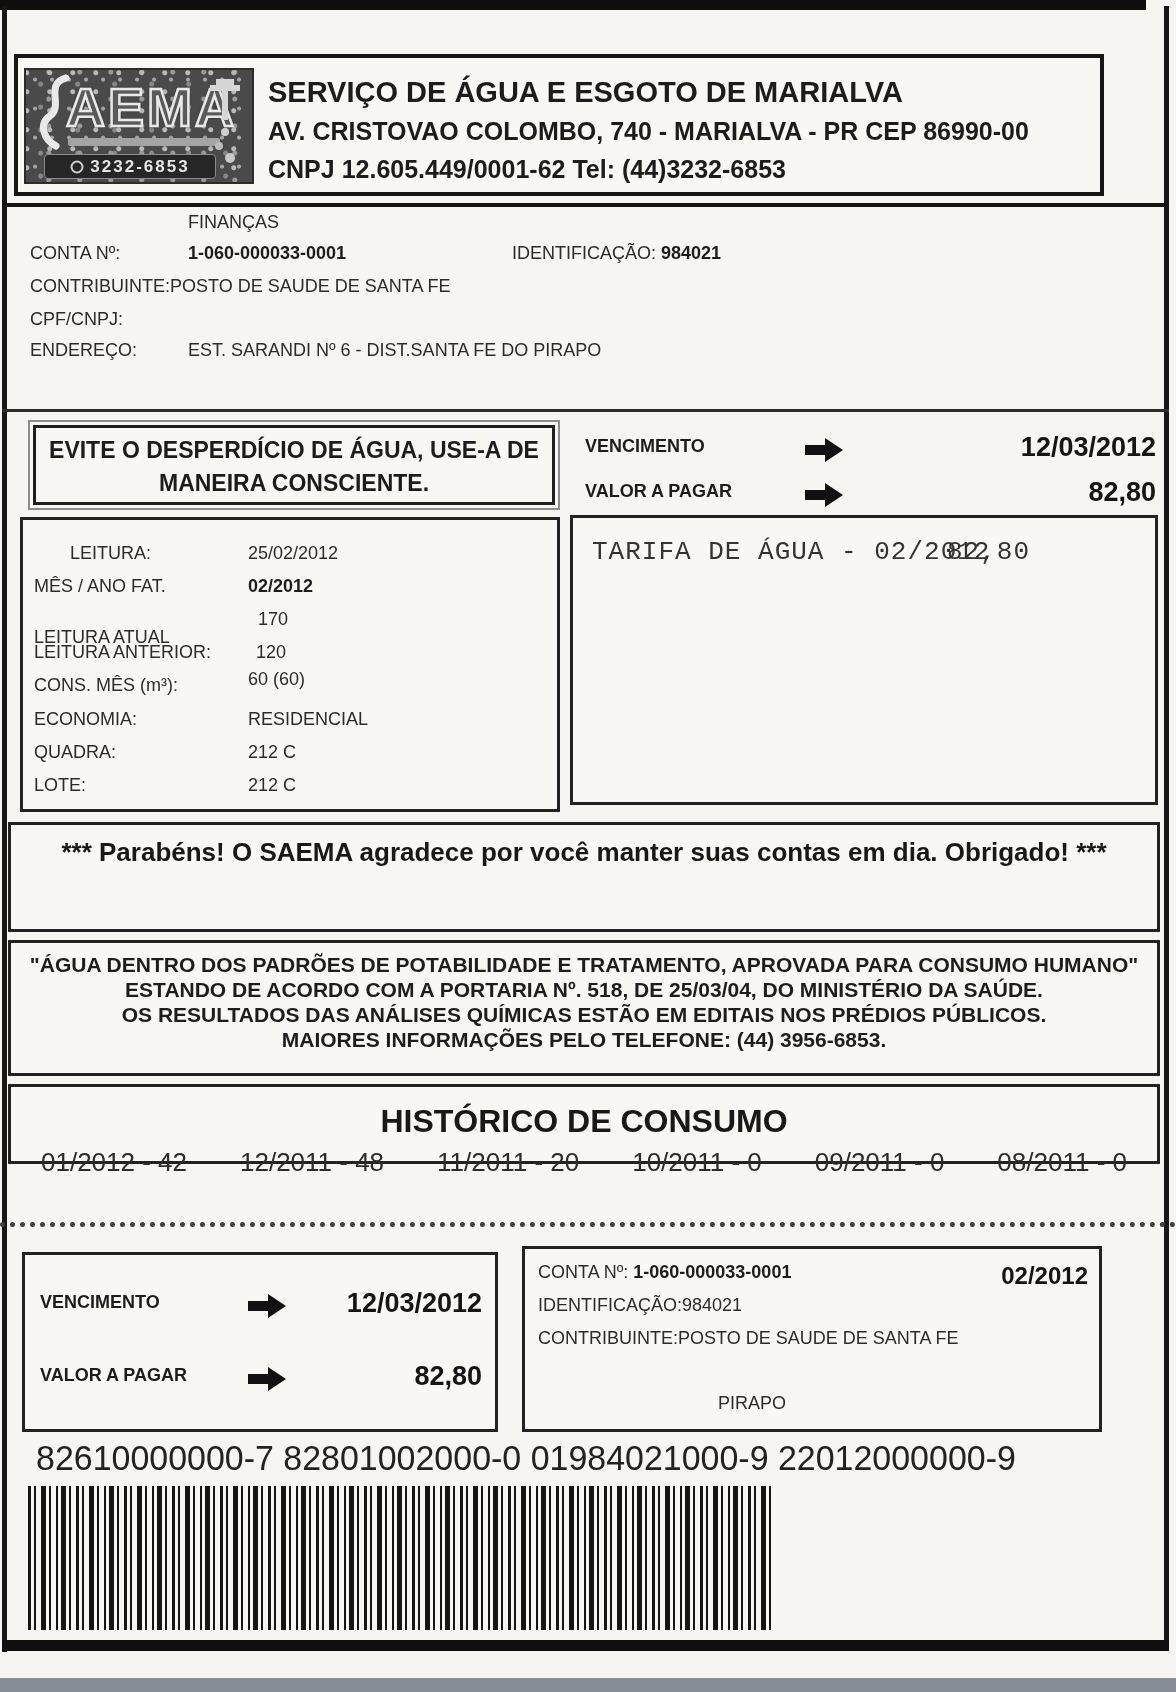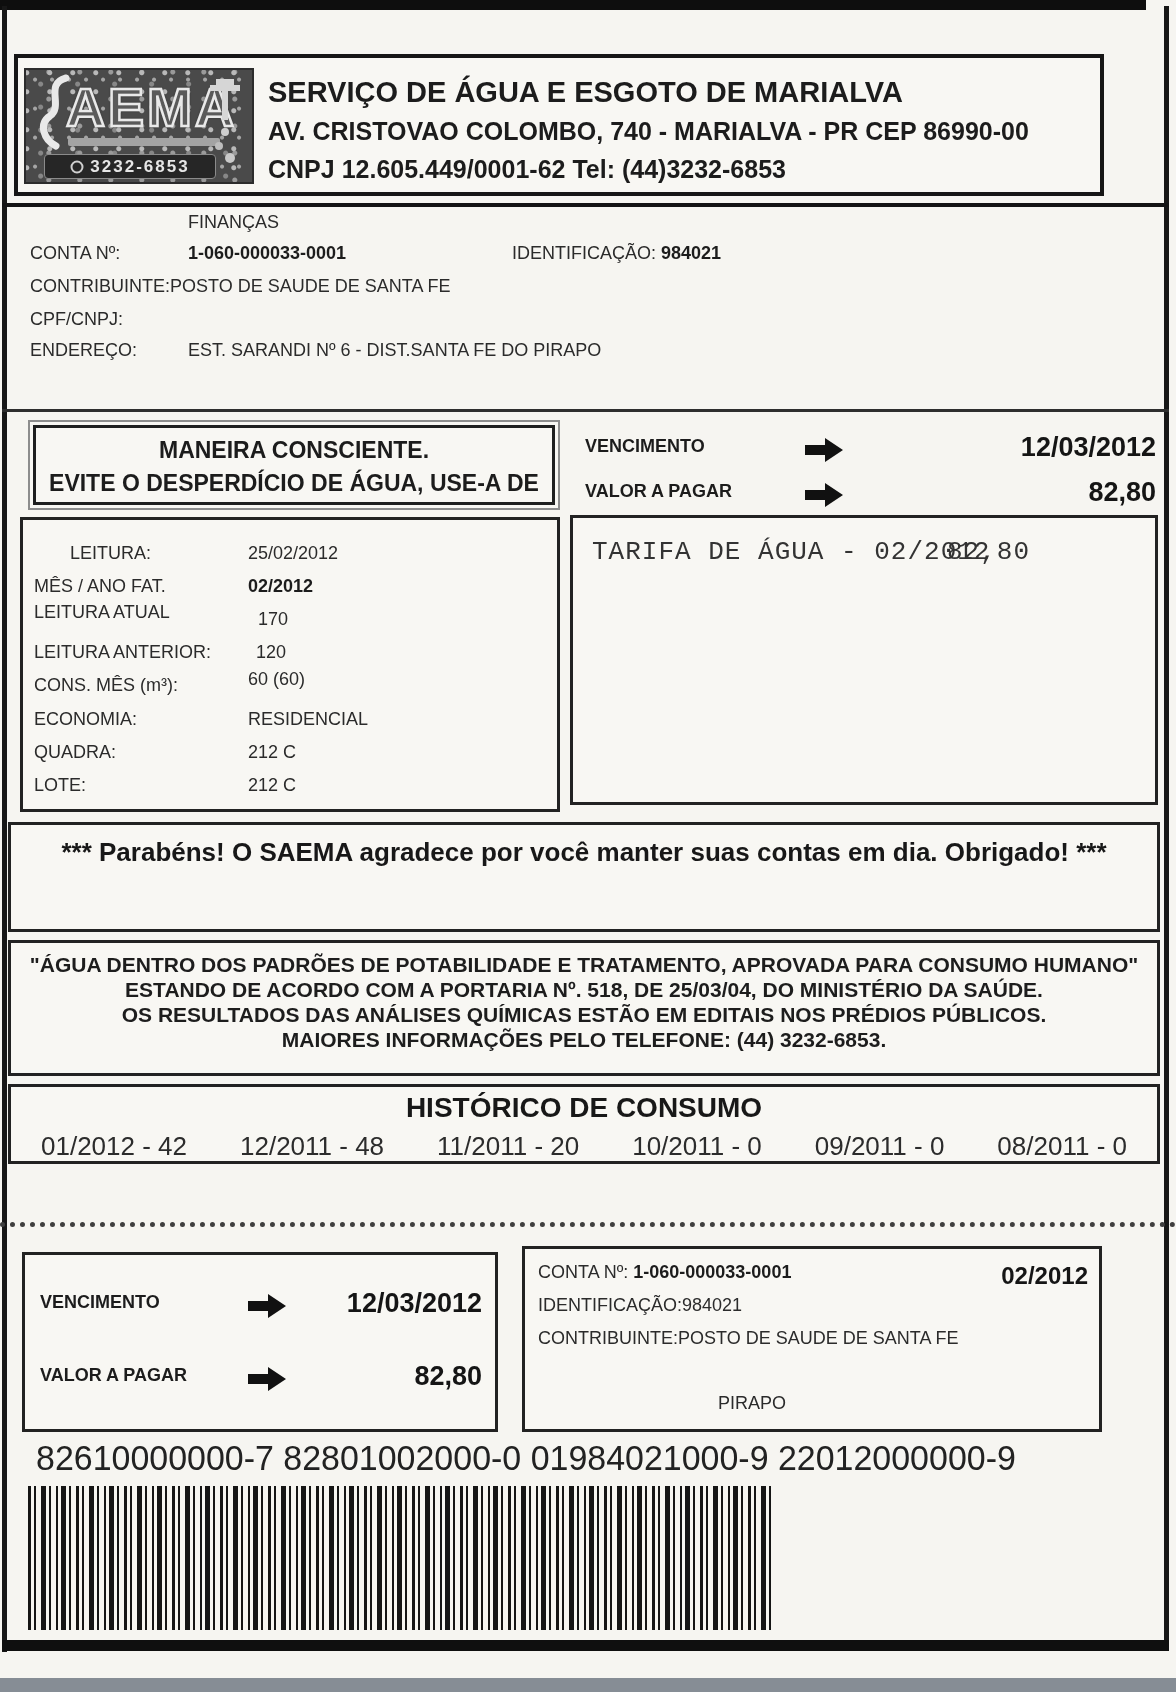--- a/index.html
+++ b/index.html
@@ -61,21 +61,21 @@
   
   .reading-box{left:20px;top:517px;width:540px;height:295px;background:#f8f7f3;}
   .tarifa-box{left:570px;top:515px;width:588px;height:290px;background:#f8f7f3;}
   .mono{font-family:"Liberation Mono","DejaVu Sans Mono",monospace;font-size:26px;color:#333;letter-spacing:1px;}
   
   .congrats-box{left:8px;top:822px;width:1152px;height:110px;background:#f8f7f3;}
   .congrats-text{padding-top:12px;text-align:center;font-size:26px;font-weight:bold;color:#181818;}
   .quality-box{left:8px;top:940px;width:1152px;height:136px;background:#f8f7f3;padding-top:9px;}
   .quality-box div{text-align:center;font-size:21px;font-weight:bold;color:#1d1d1d;line-height:25px;}
   .history-box{left:8px;top:1084px;width:1152px;height:80px;background:#f8f7f3;}
-  .history-title{text-align:center;font-size:28px;font-weight:bold;color:#181818;padding-top:5px;}
+  .history-title{text-align:center;font-size:32px;font-weight:bold;color:#181818;padding-top:16px;}
   .history-entries{display:flex;justify-content:space-between;padding:7px 30px 0 30px;font-size:26px;color:#2c2c2c;}
   
   .dotted-sep{left:0;top:1222px;width:1176px;height:0;border-top:5px dotted #3f3f3f;}
   
   .stub-left{left:22px;top:1252px;width:476px;height:180px;background:#f8f7f3;}
   .stub-right{left:522px;top:1246px;width:580px;height:186px;background:#f8f7f3;}
   .stub-value{position:absolute;left:290px;width:192px;text-align:right;font-size:27px;font-weight:bold;color:#151515;}
   .stub-ref{position:absolute;left:976px;width:112px;text-align:right;font-size:24px;font-weight:bold;color:#151515;}
   
   .barcode-digits{left:36px;top:1438px;font-size:35px;color:#222;transform:scaleX(0.97);transform-origin:left top;letter-spacing:0;}
@@ -134,42 +134,42 @@
   </div>
   <div class="t" style="left:30px;top:276px;">
     <span>CONTRIBUINTE:</span><span>POSTO DE SAUDE DE SANTA FE</span>
   </div>
   <div class="t" style="left:30px;top:309px;">CPF/CNPJ:</div>
   <div class="t" style="left:30px;top:340px;">ENDEREÇO:</div>
   <div class="t" style="left:188px;top:340px;">EST. SARANDI Nº 6 - DIST.SANTA FE DO PIRAPO</div>
 
   <div class="abs notice-outer">
     <div class="notice-inner">
+      <div>EVITE O DESPERDÍCIO DE ÁGUA, USE-A DE</div>
       <div>MANEIRA CONSCIENTE.</div>
-      <div>EVITE O DESPERDÍCIO DE ÁGUA, USE-A DE</div>
     </div>
   </div>
 
   <div class="t b" style="left:585px;top:436px;">VENCIMENTO</div>
   <svg class="arrow" style="left:805px;top:438px;" viewBox="0 0 38 24">
       <path d="M0 7h20V0l18 12-18 12v-7H0z" fill="#111"></path>
     </svg>
   <div class="due-value" style="top:432px;">12/03/2012</div>
   <div class="t b" style="left:585px;top:481px;">VALOR A PAGAR</div>
   <svg class="arrow" style="left:805px;top:483px;" viewBox="0 0 38 24">
       <path d="M0 7h20V0l18 12-18 12v-7H0z" fill="#111"></path>
     </svg>
   <div class="due-value" style="top:477px;">82,80</div>
 
   <div class="box reading-box"></div>
   <div class="t" style="left:34px;top:543px;margin-left:36px;">LEITURA:</div>
   <div class="t" style="left:248px;top:543px;">25/02/2012</div>
   <div class="t" style="left:34px;top:576px;">MÊS / ANO FAT.</div>
   <div class="t b" style="left:248px;top:576px;">02/2012</div>
-  <div class="t" style="left:34px;top:602px;">LEITURA ATUAL</div>
+  <div class="t" style="left:34px;top:627px;">LEITURA ATUAL</div>
   <div class="t" style="left:258px;top:609px;">170</div>
   <div class="t" style="left:34px;top:642px;">LEITURA ANTERIOR:</div>
   <div class="t" style="left:256px;top:642px;">120</div>
   <div class="t" style="left:34px;top:675px;">CONS. MÊS (m³):</div>
   <div class="t" style="left:248px;top:669px;">60 (60)</div>
   <div class="t" style="left:34px;top:709px;">ECONOMIA:</div>
   <div class="t" style="left:248px;top:709px;">RESIDENCIAL</div>
   <div class="t" style="left:34px;top:742px;">QUADRA:</div>
   <div class="t" style="left:248px;top:742px;">212 C</div>
   <div class="t" style="left:34px;top:775px;">LOTE:</div>
@@ -180,21 +180,21 @@
   <div class="t mono" style="left:930px;top:537px;width:100px;text-align:right;">82,80</div>
 
   <div class="box congrats-box">
     <div class="congrats-text">*** Parabéns! O SAEMA agradece por você manter suas contas em dia. Obrigado! ***</div>
   </div>
 
   <div class="box quality-box">
     <div>"ÁGUA DENTRO DOS PADRÕES DE POTABILIDADE E TRATAMENTO, APROVADA PARA CONSUMO HUMANO"</div>
     <div>ESTANDO DE ACORDO COM A PORTARIA Nº. 518, DE 25/03/04, DO MINISTÉRIO DA SAÚDE.</div>
     <div>OS RESULTADOS DAS ANÁLISES QUÍMICAS ESTÃO EM EDITAIS NOS PRÉDIOS PÚBLICOS.</div>
-    <div>MAIORES INFORMAÇÕES PELO TELEFONE: (44) 3232-6853.</div>
+    <div>MAIORES INFORMAÇÕES PELO TELEFONE: (44) 3956-6853.</div>
   </div>
 
   <div class="box history-box">
     <div class="history-title">HISTÓRICO DE CONSUMO</div>
     <div class="history-entries">
       <span>01/2012 - 42</span>
       <span>12/2011 - 48</span>
       <span>11/2011 - 20</span>
       <span>10/2011 - 0</span>
       <span>09/2011 - 0</span>

